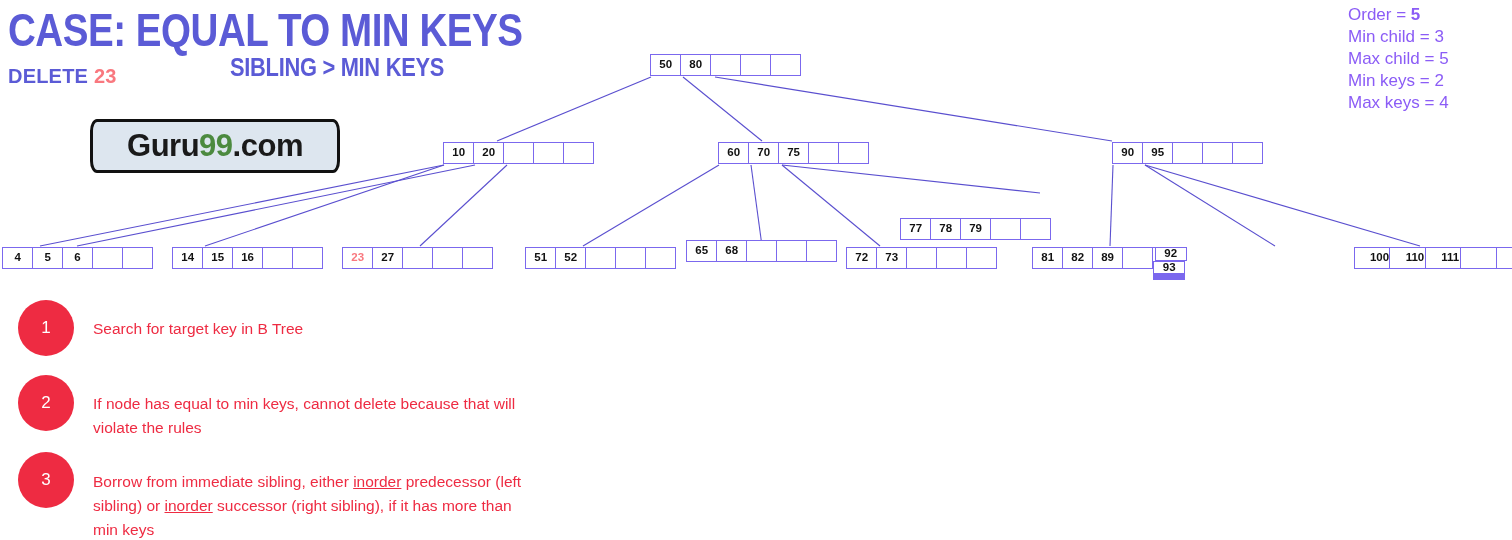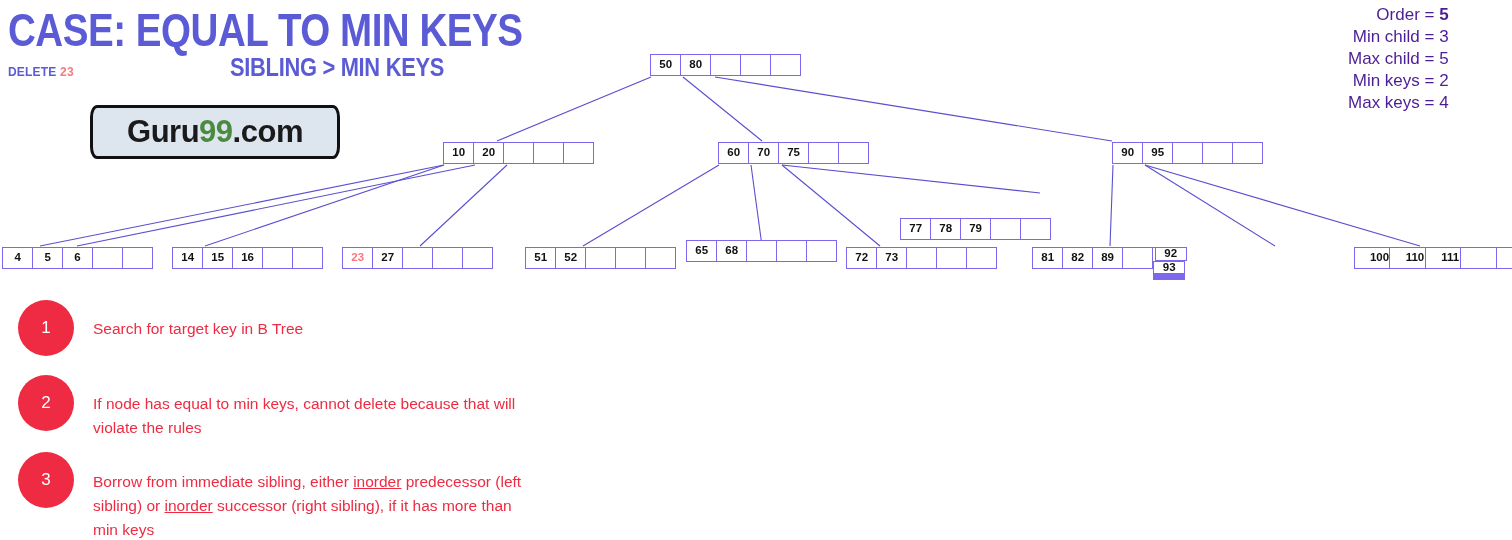--- a/index.html
+++ b/index.html
@@ -21,38 +21,37 @@
   }
   .title-sub{
     position:absolute;left:230px;top:52px;
     font-size:23px;font-weight:bold;letter-spacing:-0.3px;
     color:#5b5bd6;
     transform:scaleX(0.95) scaleY(1.15);transform-origin:left top;
     white-space:nowrap;
   }
   .delete-line{
     position:absolute;left:8px;top:65px;
-    font-size:12px;font-weight:bold;letter-spacing:0.2px;
+    font-size:20px;font-weight:bold;letter-spacing:0.2px;
     color:#5b5bd6;white-space:nowrap;
   }
   .delete-line .key{color:#f9787f;}
 
   
   .legend{
     position:absolute;left:1348px;top:4px;
-    color:#4c1d95;font-size:17px;line-height:22px;
+    color:#8b5cf6;font-size:17px;line-height:22px;
     white-space:nowrap;
-    text-align:right;
   }
   .legend div{font-weight:normal;}
   .legend b{font-weight:bold;}
 
   
   .logo{
-    position:absolute;left:90px;top:105px;width:250px;height:70px;
+    position:absolute;left:90px;top:119px;width:250px;height:70px;
   }
   .logo .sheet{
     position:absolute;left:0;top:0;width:250px;height:54px;
     background:#dde6ef;border:3px solid #111111;
     border-radius:7px/12px;
     box-sizing:border-box;
   }
   .logo .txt{
     position:absolute;left:0;top:0;width:250px;height:54px;
     display:flex;align-items:center;justify-content:center;

